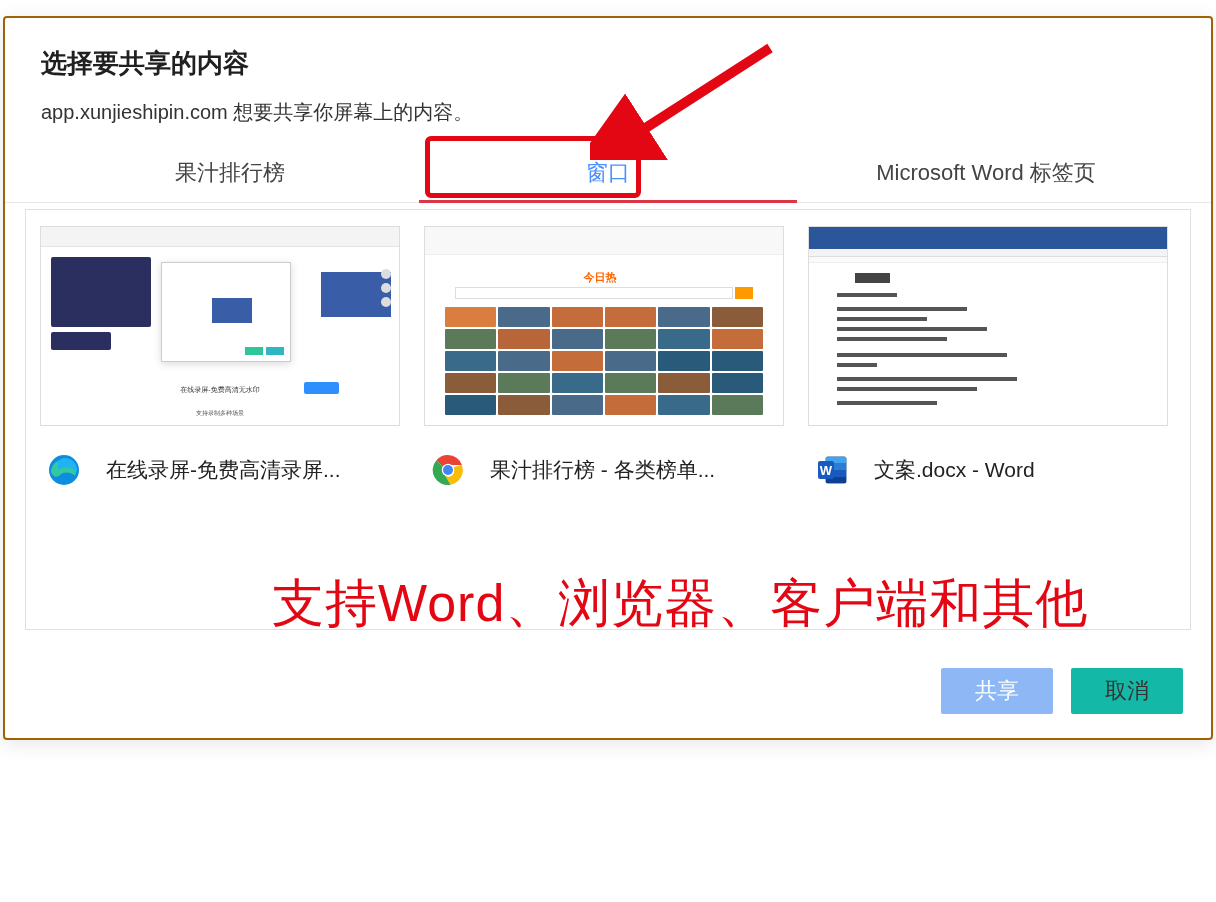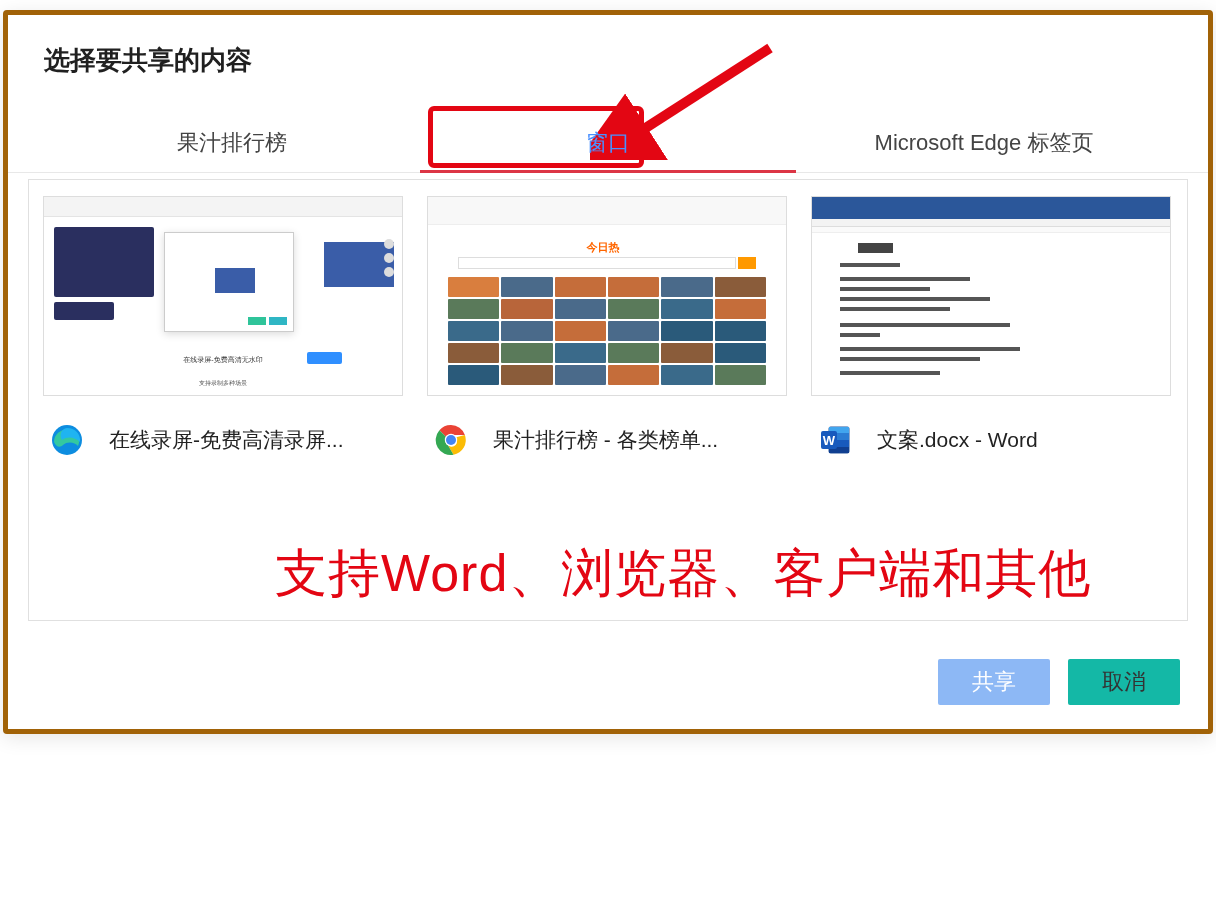--- a/index.html
+++ b/index.html
@@ -6,25 +6,25 @@
     body {
       font-family: "Segoe UI", "Microsoft YaHei", sans-serif;
       background: #fff;
       width: 1216px;
       height: 902px;
       position: relative;
       overflow: hidden;
     }
     .dialog {
       background: #fff;
-      border: 5px solid #a16207;
+      border: 2px solid #a16207;
       border-radius: 4px;
       box-shadow: 0 4px 20px rgba(0,0,0,0.1);
       width: 1210px;
-      margin: 10px auto;
+      margin: 16px auto;
       height: 724px;
       display: flex;
       flex-direction: column;
     }
     .header {
       padding: 28px 36px 16px 36px;
     }
     .title {
       font-size: 26px;
       font-weight: 600;
@@ -191,35 +191,36 @@
     
     .edge-icon svg, .chrome-icon svg, .word-icon svg { width:32px; height:32px;}
   </style>
 </head>
 <body>
 
 <div class="dialog">
 
   <div class="header">
     <div class="title">选择要共享的内容</div>
+    <div class="subtitle">app.xunjieshipin.com 想要共享你屏幕上的内容。</div>
   </div>
 
   <svg class="arrow-svg" viewBox="0 0 200 120">
     <defs>
       <marker id="ah" markerWidth="12" markerHeight="12" refX="2" refY="4" orient="auto">
         <polygon points="0 0, 10 4, 0 8" fill="#e30613"></polygon>
       </marker>
     </defs>
     <line x1="180" y1="8" x2="40" y2="98" stroke="#e30613" stroke-width="10" marker-end="url(#ah)"></line>
   </svg>
 
   <div class="tabs" style="position:relative;">
     <div class="tab">果汁排行榜</div>
     <div class="tab active">窗口</div>
-    <div class="tab">Microsoft Edge 标签页</div>
+    <div class="tab">Microsoft Word 标签页</div>
 
     <div class="tab-highlight-box" style="left:420px; top:-6px; width:216px; height:62px;"></div>
   </div>
 
   <div class="content-area">
     <div class="windows-grid">
 
       <div class="window-item">
         <div class="thumb">
           <div class="thumb-body">

